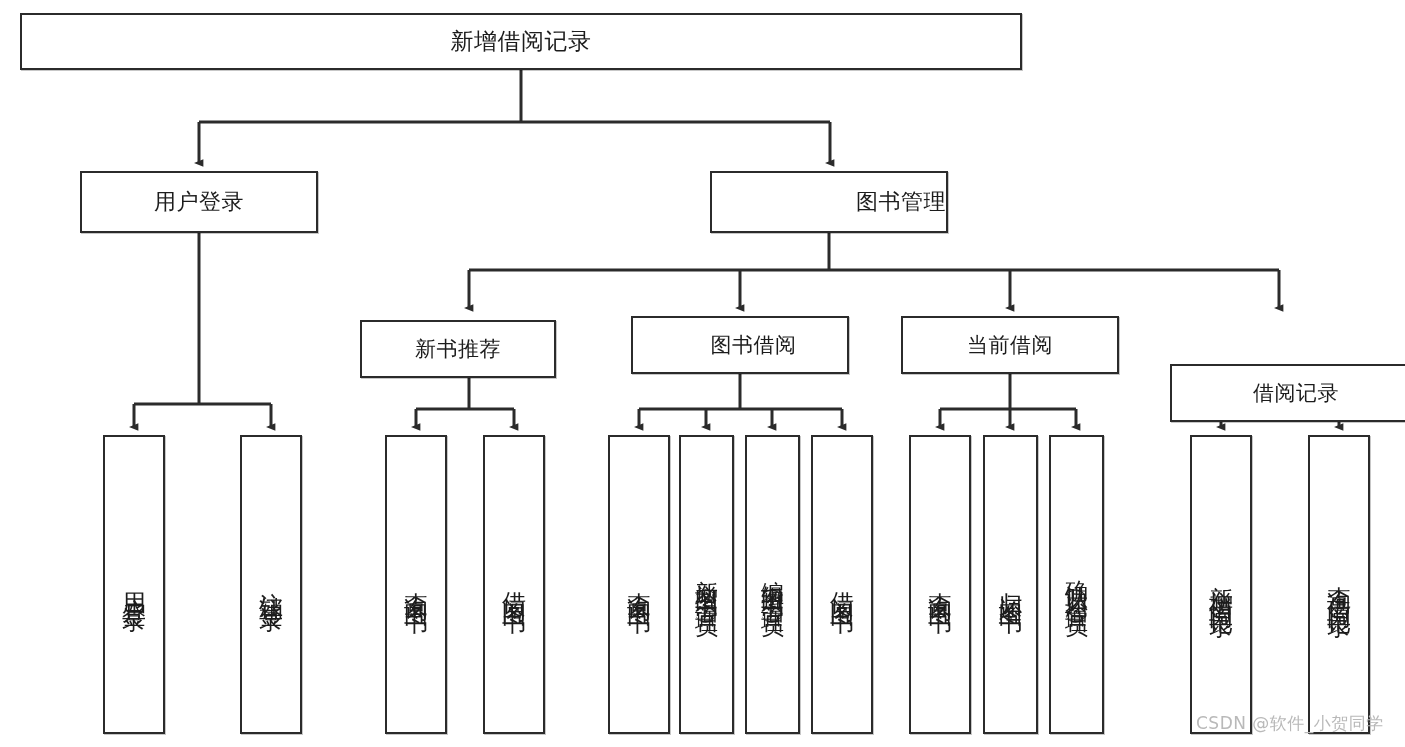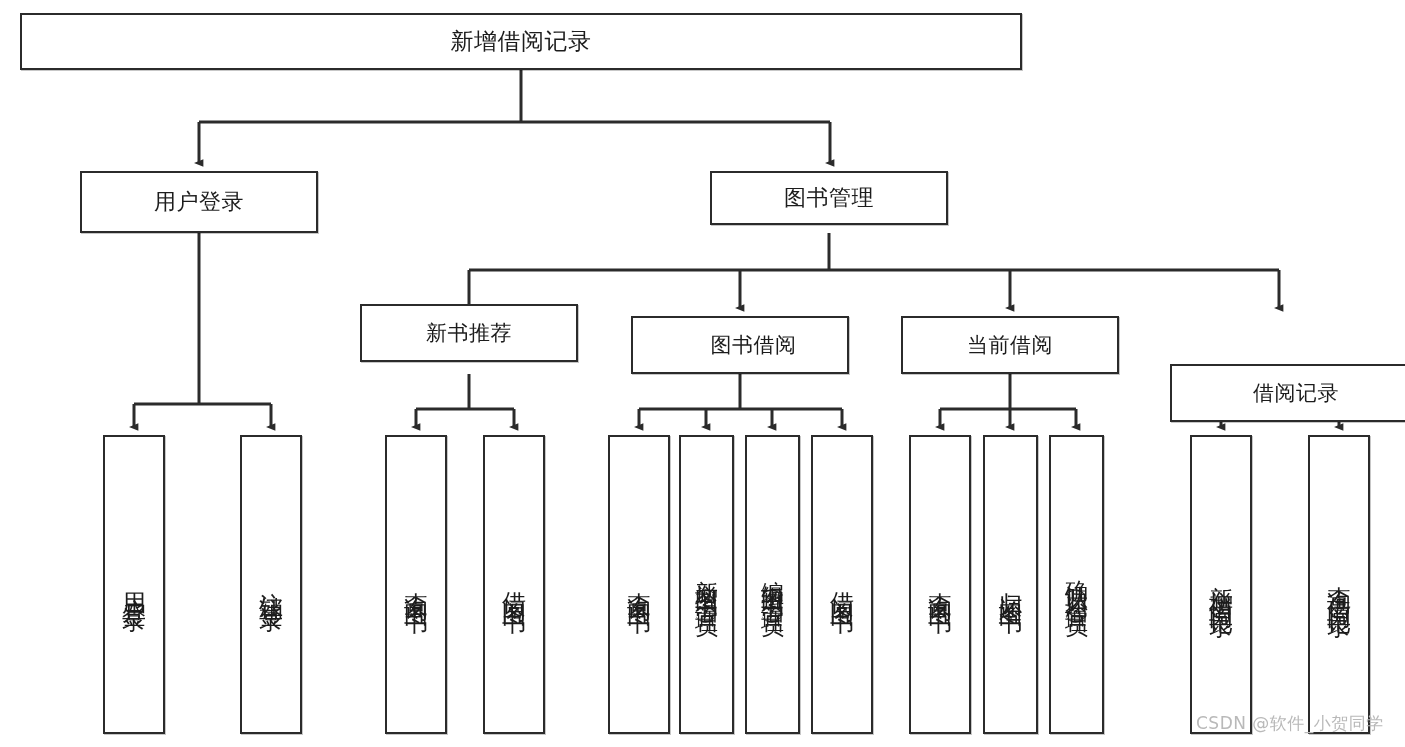--- a/index.html
+++ b/index.html
@@ -127,25 +127,25 @@
     </g>
   </svg>
 
   <div class="node-box node-root" style="left:20px; top:13px; width:1002px; height:57px;">
     <span class="node-label">新增借阅记录</span>
   </div>
 
   <div class="node-box node-l2" style="left:80px; top:171px; width:238px; height:62px;">
     <span class="node-label">用户登录</span>
   </div>
-  <div class="node-box node-l2" style="left:710px; top:171px; width:238px; height:54px;">
+  <div class="node-box node-l2" style="left:710px; top:171px; width:238px; height:62px;justify-content:flex-end;">
     <span class="node-label">图书管理</span>
   </div>
 
-  <div class="node-box node-l3" style="left:360px; top:304px; width:218px; height:58px;">
+  <div class="node-box node-l3" style="left:360px; top:320px; width:196px; height:58px;">
     <span class="node-label">新书推荐</span>
   </div>
   <div class="node-box node-l3" style="left:631px; top:316px; width:218px; height:58px;padding-left:27px;">
     <span class="node-label">图书借阅</span>
   </div>
   <div class="node-box node-l3" style="left:901px; top:316px; width:218px; height:58px;">
     <span class="node-label">当前借阅</span>
   </div>
   <div class="node-box node-l3" style="left:1170px; top:316px; width:252px; height:58px;margin-top:48px;">
     <span class="node-label">借阅记录</span>

